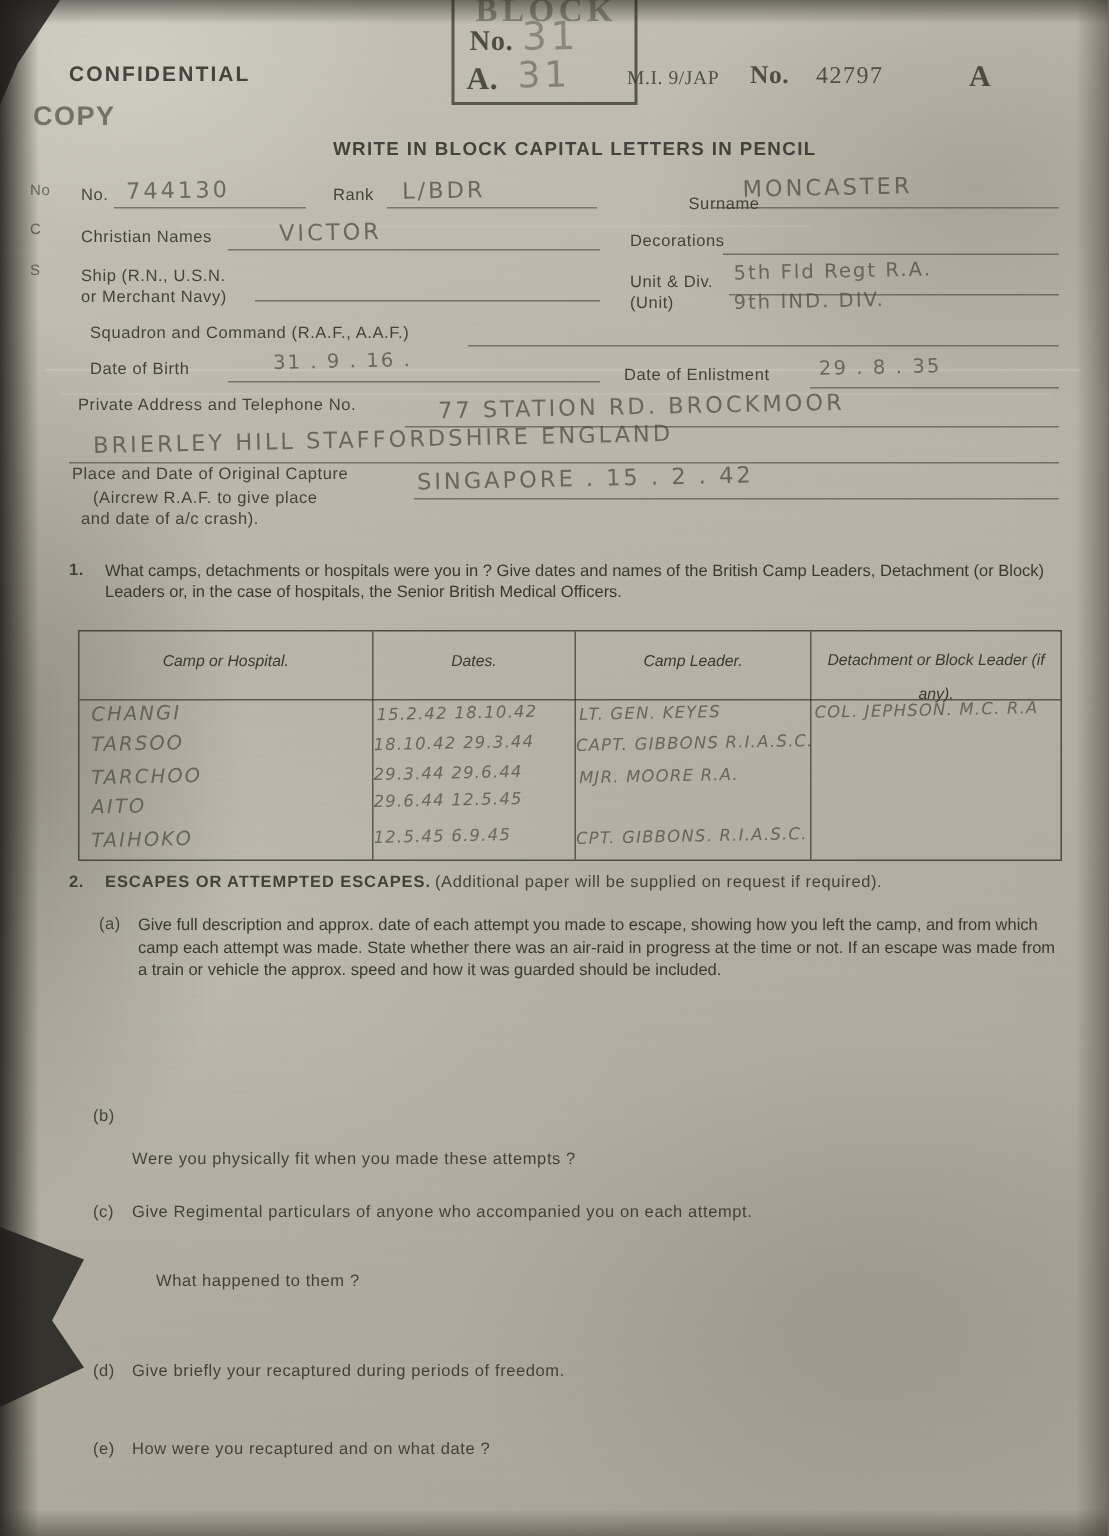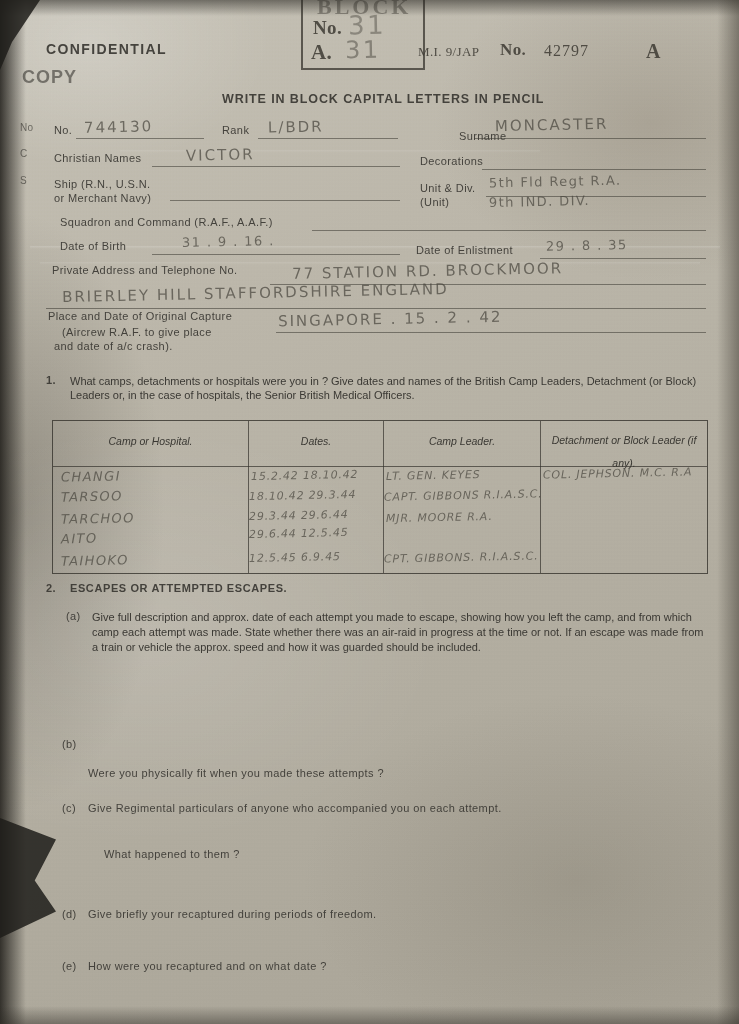--- a/index.html
+++ b/index.html
@@ -258,20 +258,21 @@
     <div class="t hand sm" style="left:8px; top:110px;">AITO</div>
     <div class="t hand tiny" style="left:196px; top:106px;">29.6.44  12.5.45</div>
 
     <div class="t hand sm" style="left:8px; top:132px;">TAIHOKO</div>
     <div class="t hand tiny" style="left:196px; top:130px;">12.5.45  6.9.45</div>
     <div class="t hand tiny" style="left:331px; top:130px;">CPT. GIBBONS. R.I.A.S.C.</div>
   </div>
 
   <div class="t print bold" style="left:46px; top:582px;">2.</div>
   <div class="t print bold" style="left:70px; top:582px; letter-spacing:.6px;">ESCAPES OR ATTEMPTED ESCAPES.</div>
+  <div class="t print" style="left:290px; top:582px;">(Additional paper will be supplied on request if required).</div>
 
   <div class="t print" style="left:66px; top:610px;">(a)</div>
   <div class="wrapline" style="left:92px; top:610px; width:620px; line-height:15px;">Give full description and approx. date of each attempt you made to escape, showing how you left the camp, and from which camp each attempt was made.   State whether there was an air-raid in progress at the time or not.   If an escape was made from a train or vehicle the approx. speed and how it was guarded should be included.</div>
 
   <div class="t print" style="left:62px; top:738px;">(b)</div>
   <div class="t print" style="left:88px; top:738px;margin-top:29px;">Were you physically fit when you made these attempts ?</div>
 
   <div class="t print" style="left:62px; top:802px;">(c)</div>
   <div class="t print" style="left:88px; top:802px;">Give Regimental particulars of anyone who accompanied you on each attempt.</div>
 

